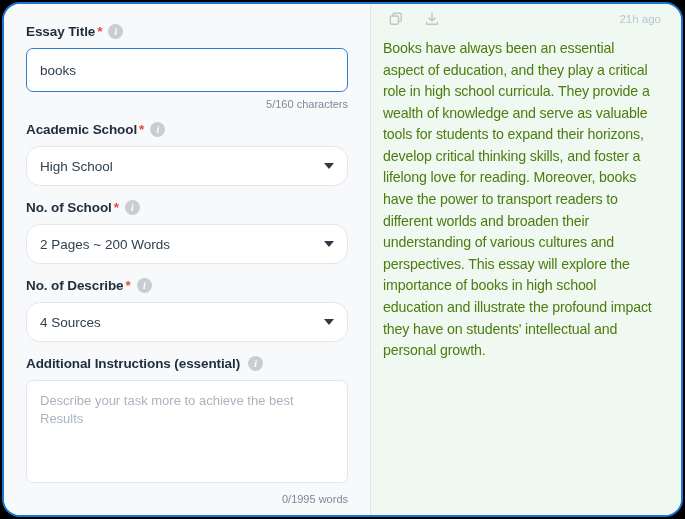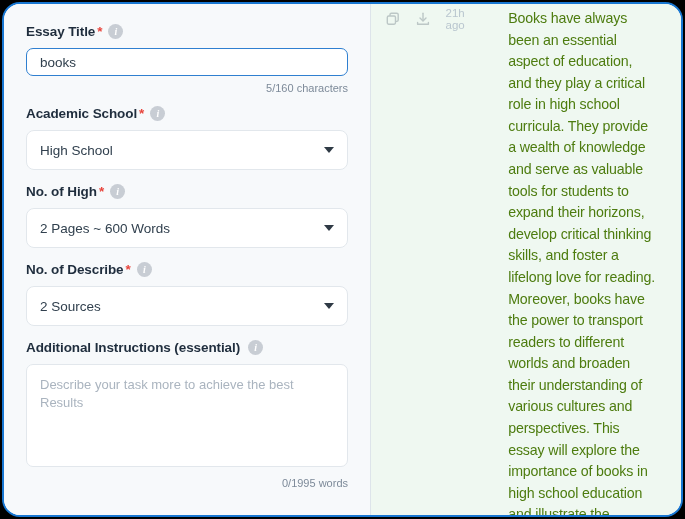--- a/index.html
+++ b/index.html
@@ -72,21 +72,21 @@
     font-size: 10px;
     font-family: "Liberation Serif", serif;
     font-style: italic;
     font-weight: bold;
     line-height: 1;
     flex: 0 0 auto;
   }
 
   .text-input {
     width: 100%;
-    height: 28px;
+    height: 44px;
     box-sizing: border-box;
     border: 1px solid #2f7fd0;
     border-radius: 7px;
     background: #ffffff;
     padding: 0 13px;
     font-size: 13.5px;
     color: #31404e;
     font-family: "Liberation Sans", sans-serif;
     outline: none;
   }
@@ -103,21 +103,21 @@
     position: relative;
     width: 100%;
     height: 40px;
     margin-bottom: 14px;
   }
   .select-box {
     width: 100%;
     height: 40px;
     box-sizing: border-box;
     border: 1px solid #e2e7ec;
-    border-radius: 8px;
+    border-radius: 14px;
     background: #ffffff;
     padding: 0 34px 0 13px;
     font-size: 13.5px;
     color: #31404e;
     display: flex;
     align-items: center;
     cursor: pointer;
   }
   .caret {
     position: absolute;
@@ -149,21 +149,21 @@
   }
   .textarea-box::placeholder { color: #aab4bf; }
 
   
   #essay-panel {
     flex: 1 1 auto;
     background: #eff8f1;
     border-left: 1px solid #dde4ea;
     box-sizing: border-box;
     display: flex;
-    flex-direction: row;
+    flex-direction: column;
     position: relative;
     overflow: hidden;
   }
 
   #essay-toolbar {
     height: 30px;
     flex: 0 0 30px;
     display: flex;
     align-items: center;
     padding: 0 14px 0 14px;
@@ -224,38 +224,38 @@
         <span class="info-icon">i</span>
       </div>
       <div class="select-wrap">
         <div class="select-box">High School</div>
         <span class="caret"></span>
       </div>
     </div>
 
     <div class="field-block">
       <div class="field-label-row">
-        <span class="field-label">No. of High</span>
+        <span class="field-label">No. of School</span>
         <span class="req-star">*</span>
         <span class="info-icon">i</span>
       </div>
       <div class="select-wrap">
-        <div class="select-box">2 Pages ~ 600 Words</div>
+        <div class="select-box">2 Pages ~ 200 Words</div>
         <span class="caret"></span>
       </div>
     </div>
 
     <div class="field-block">
       <div class="field-label-row">
         <span class="field-label">No. of Describe</span>
         <span class="req-star">*</span>
         <span class="info-icon">i</span>
       </div>
       <div class="select-wrap">
-        <div class="select-box">2 Sources</div>
+        <div class="select-box">4 Sources</div>
         <span class="caret"></span>
       </div>
     </div>
 
     <div class="field-block">
       <div class="field-label-row">
         <span class="field-label">Additional Instructions (essential)</span>
         <span class="req-star"></span>
         <span class="info-icon">i</span>
       </div>

